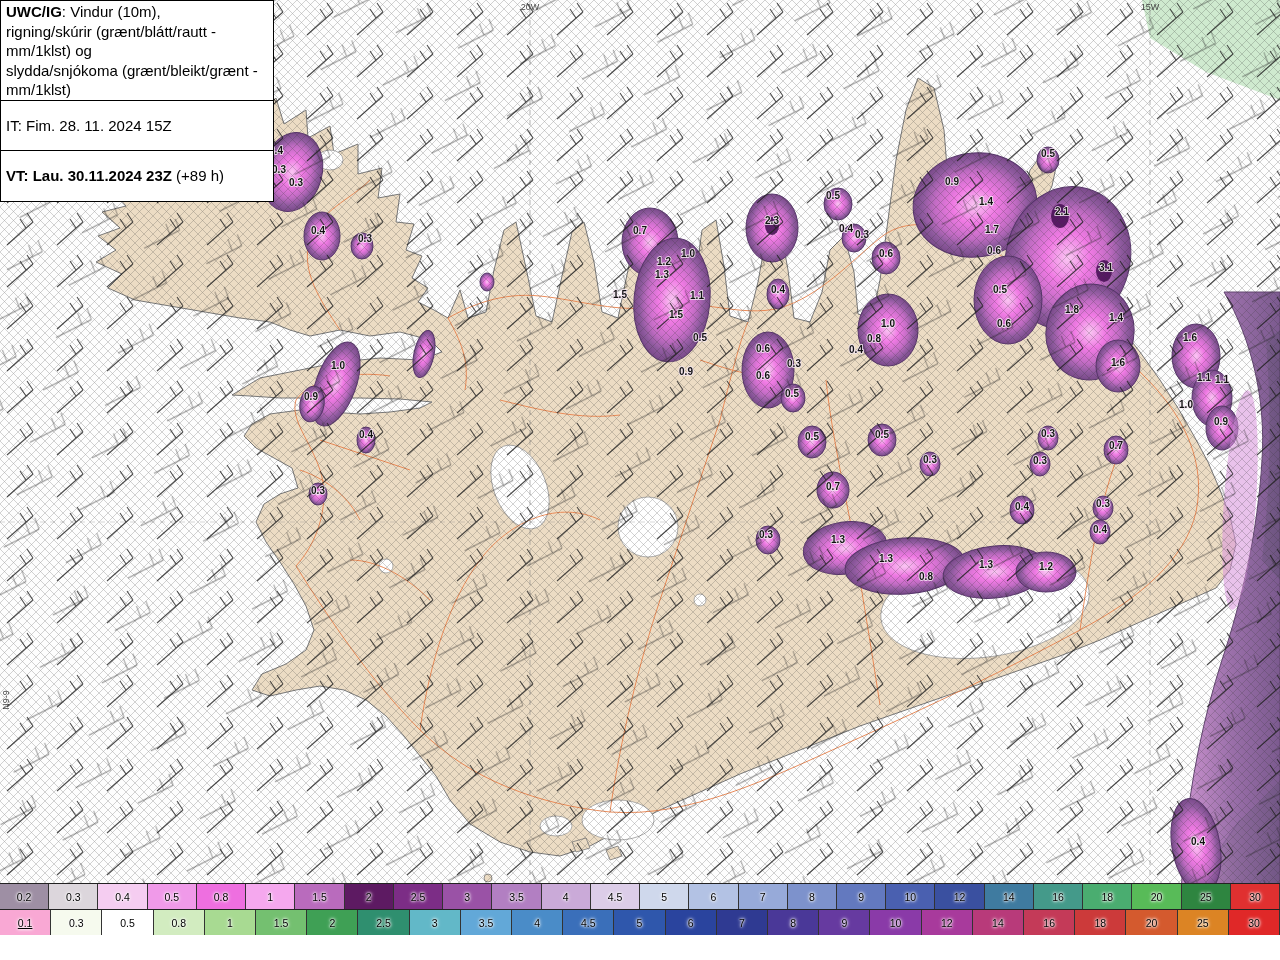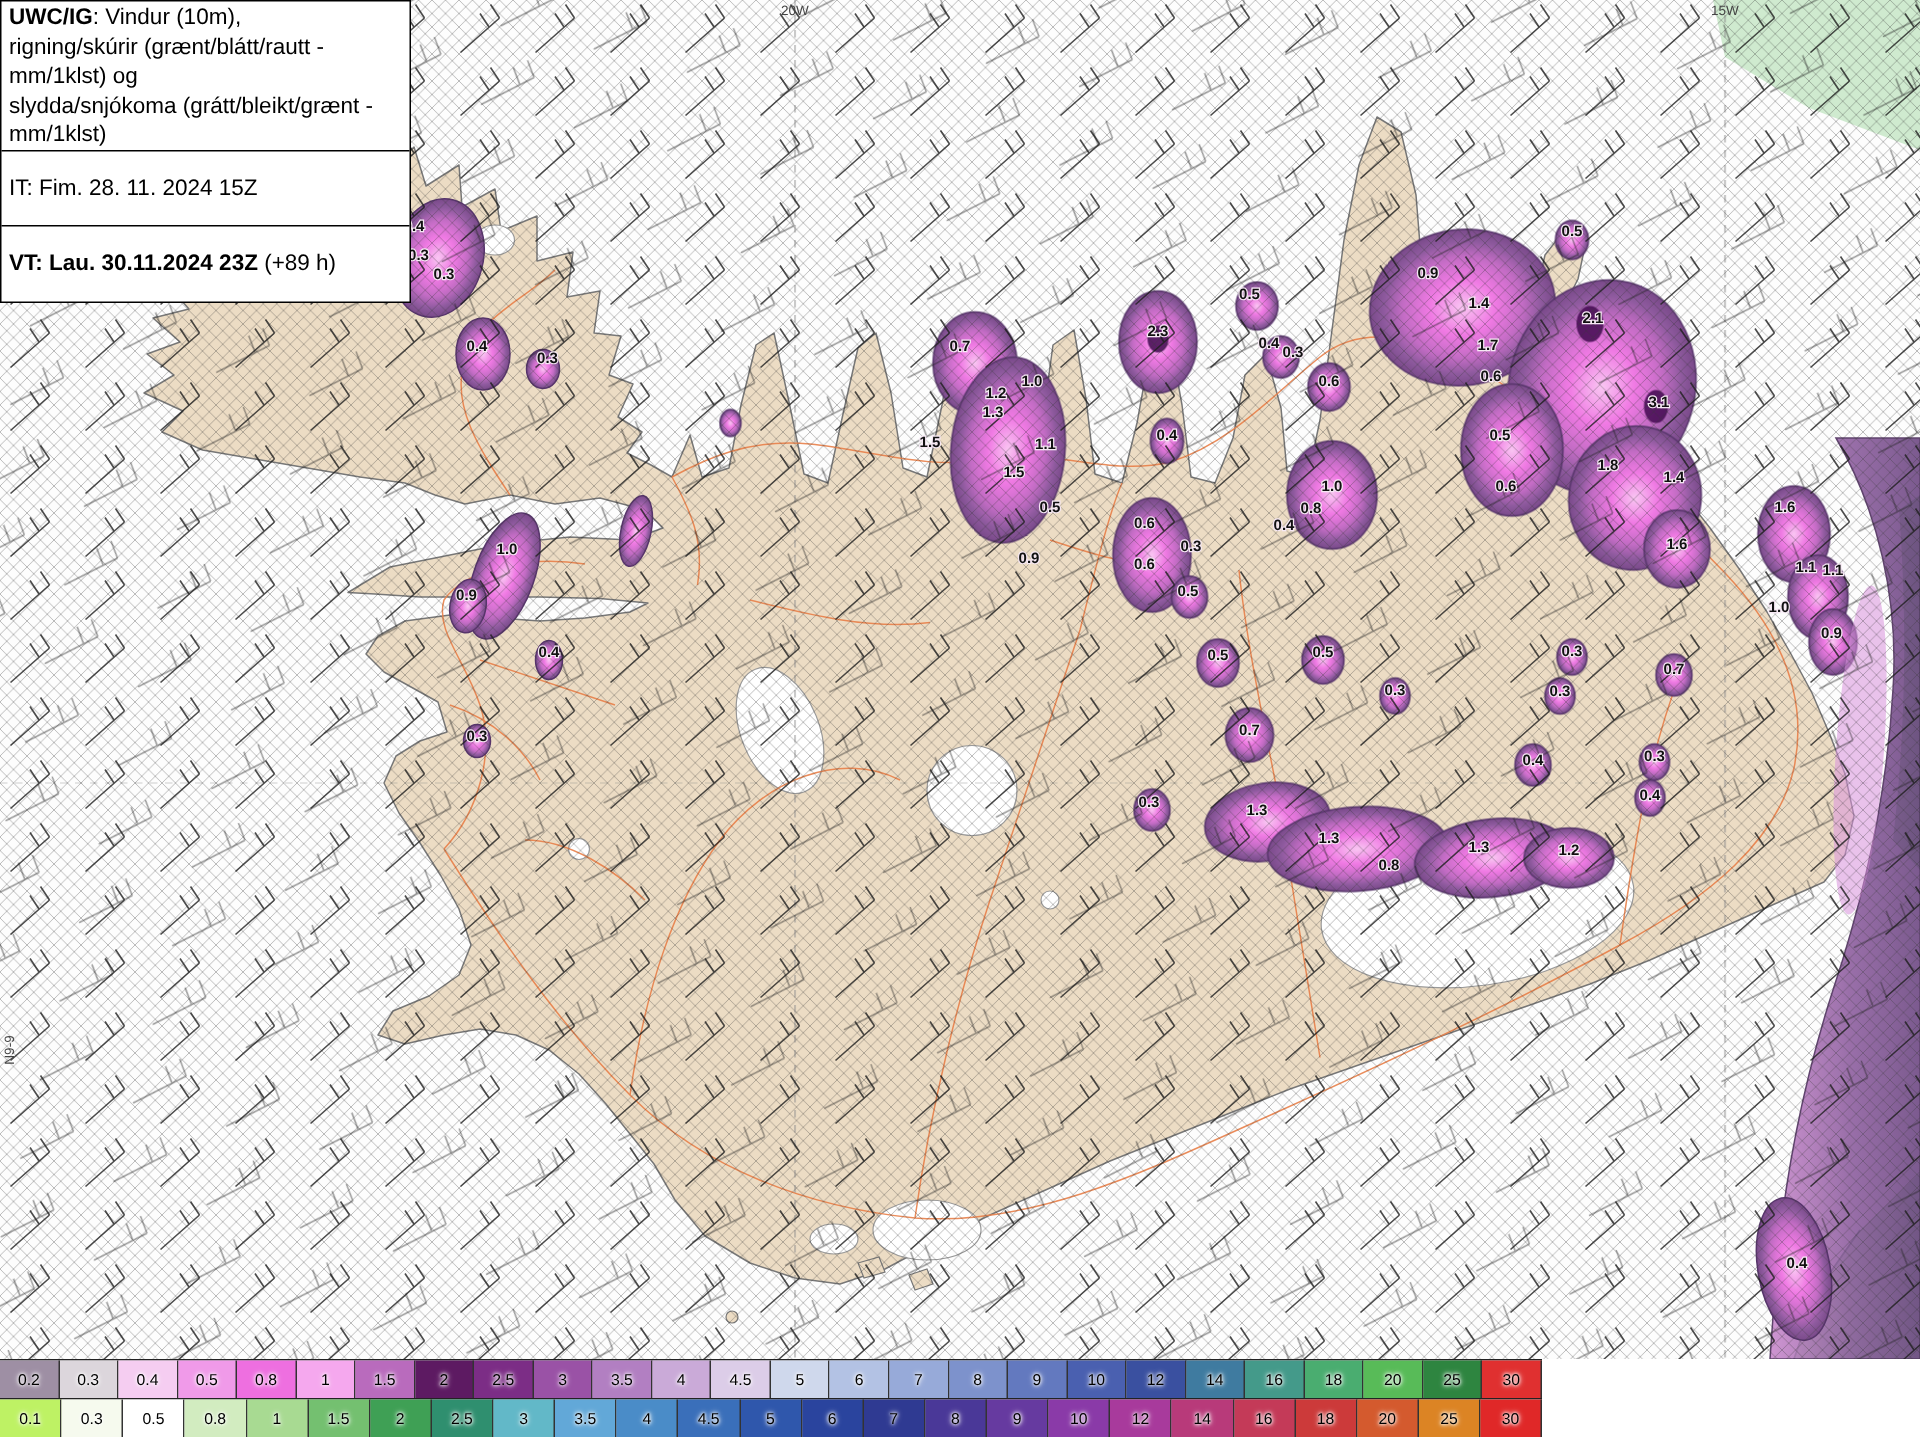--- a/index.html
+++ b/index.html
@@ -8,21 +8,21 @@
   #map-svg{display:block;position:absolute;top:0;left:0;}
   .titlebox{
     position:absolute;top:0;left:0;z-index:10;background:#fff;
     border:1px solid #000;font-size:15px;line-height:1.3;max-width:272px;
     padding:1px 0 0 0;color:#000;
   }
   .titlebox .sec{padding:0 5px;}
   .titlebox .timeline{border-top:1px solid #000;padding:15px 5px;}
   .b{font-weight:bold;}
   .nb{font-weight:normal;}
-  .colorbars{position:absolute;left:0;top:906px;width:1028px;z-index:10;}
+  .colorbars{position:absolute;left:0;top:883px;width:1280px;z-index:10;}
   .cbrow{display:flex;height:26px;border-top:1px solid #222;box-sizing:border-box;}
   .cbcell{flex:1;display:flex;align-items:center;justify-content:center;border-right:1px solid #333;box-sizing:border-box;}
   .cbcell span{font-size:10.5px;color:#000;font-weight:500;text-shadow:0 0 2px #fff,0 0 3px #fff,0 0 4px #fff;}
   .plabel{font-size:10px;font-weight:bold;fill:#111;text-anchor:middle;paint-order:stroke;stroke:#f6e8f4;stroke-width:1.6px;}
   .gridlabel{font-size:9px;fill:#444;}
 </style>
 </head>
 <body>
 
 <div class="stage">
@@ -236,21 +236,21 @@
         <text x="9" y="170" class="gridlabel" text-anchor="middle" transform="rotate(-90 9 170)">N99</text>
         <text x="9" y="700" class="gridlabel" text-anchor="middle" transform="rotate(-90 9 700)">N9-9</text>
       </g>
   </svg>
 
   <div class="titlebox">
     <div class="sec">
       <span class="b">UWC/IG</span><span>: Vindur (10m),</span>
     </div>
     <div class="sec">rigning/skúrir (grænt/blátt/rautt - mm/1klst) og</div>
-    <div class="sec">slydda/snjókoma (grátt/bleikt/grænt - mm/1klst)</div>
+    <div class="sec">slydda/snjókoma (grænt/bleikt/grænt - mm/1klst)</div>
     <div class="timeline">IT: Fim. 28. 11. 2024 15Z</div>
     <div class="timeline">
       <span class="b">VT: Lau. 30.11.2024 23Z</span><span class="nb"> (+89 h)</span>
     </div>
   </div>
 
   <div class="colorbars">
     <div class="cbrow">
         <div class="cbcell" style="background: rgb(158, 143, 164);">
           <span>0.2</span>
@@ -325,21 +325,21 @@
           <span>20</span>
         </div>
         <div class="cbcell" style="background: rgb(46, 133, 64);">
           <span>25</span>
         </div>
         <div class="cbcell" style="background: rgb(224, 48, 48);">
           <span>30</span>
         </div>
       </div>
     <div class="cbrow">
-        <div class="cbcell" style="background: #bef264;">
+        <div class="cbcell" style="background: #f9a8d4; text-decoration: underline;">
           <span>0.1</span>
         </div>
         <div class="cbcell" style="background: rgb(246, 250, 238);">
           <span>0.3</span>
         </div>
         <div class="cbcell" style="background: rgb(255, 255, 255);">
           <span>0.5</span>
         </div>
         <div class="cbcell" style="background: rgb(210, 236, 192);">
           <span>0.8</span>

